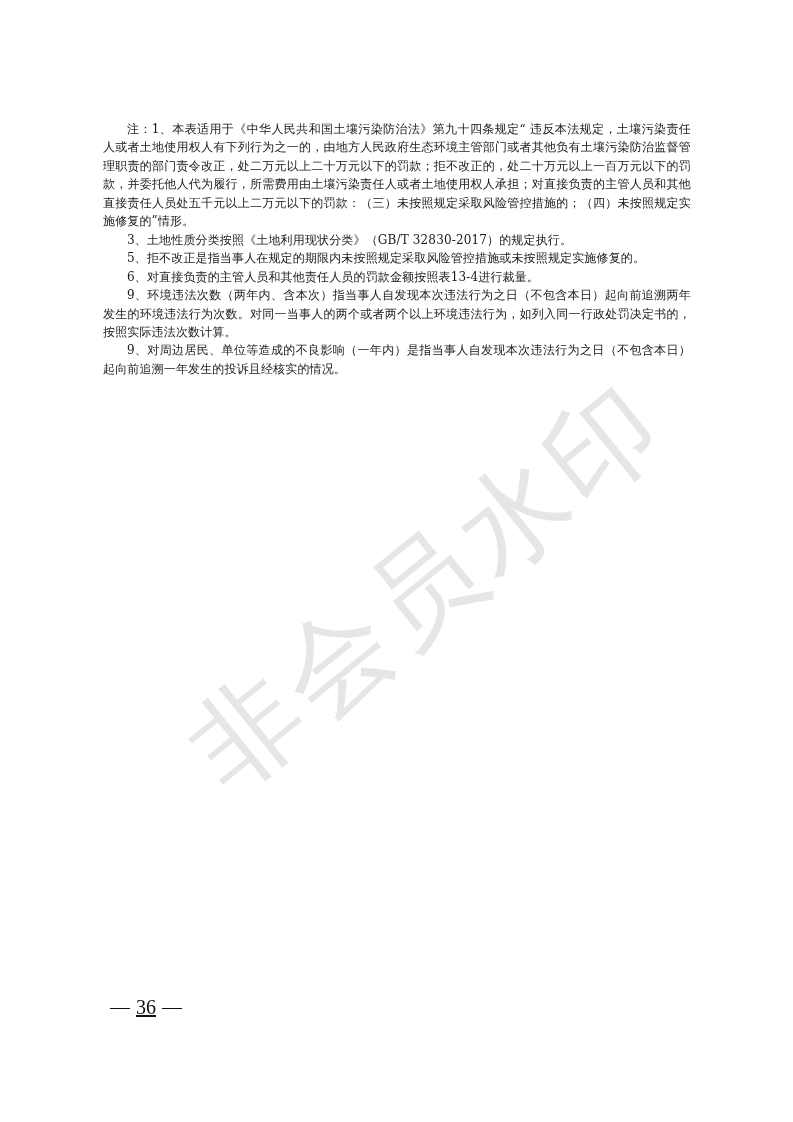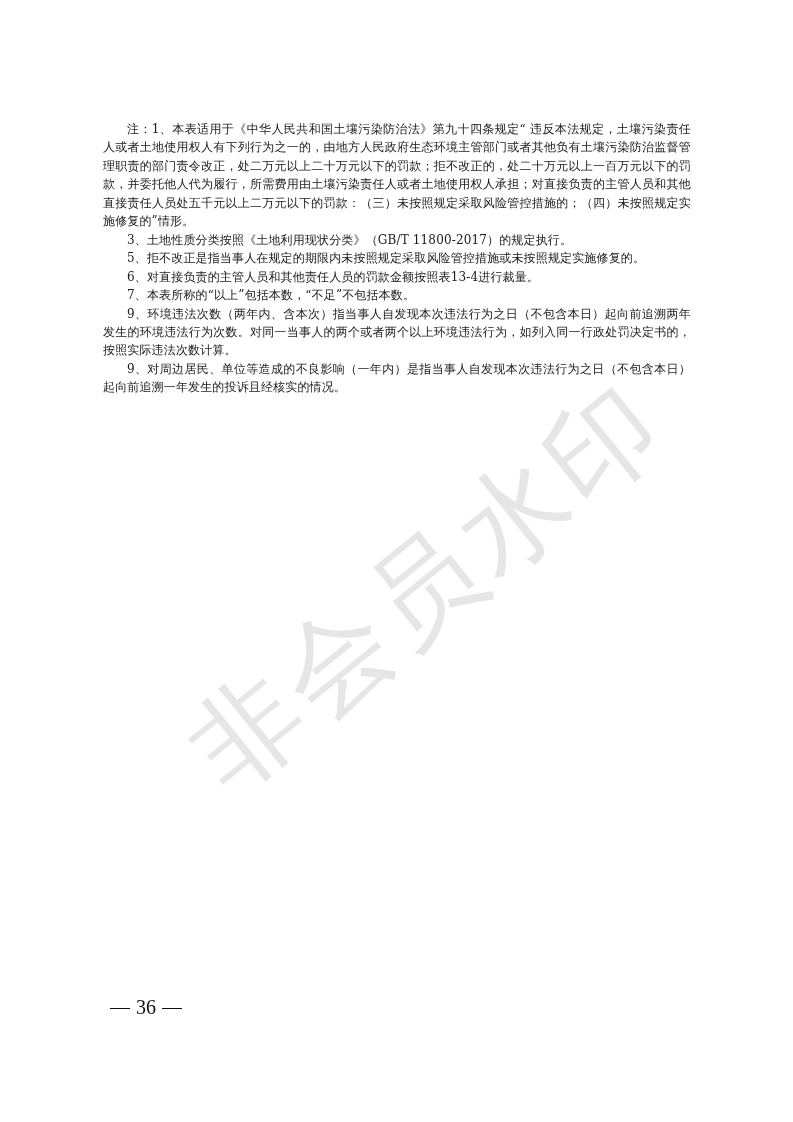--- a/index.html
+++ b/index.html
@@ -12,39 +12,38 @@
   .note { margin: 0; text-indent: 2em; }
   .watermark { position: absolute; left: 170px; top: 420px; width: 500px; height: 320px;
                pointer-events: none; }
   .watermark span { position: absolute; left: 0; top: 0;
                font-family: "DejaVu Sans", "Liberation Sans", sans-serif;
                font-size: 108px; color: #e6e6e6; font-weight: 300;
                transform-origin: 0 0; transform: translate(-10px, 290px) rotate(-39deg);
                white-space: nowrap; letter-spacing: 6px; }
   .page-number { position: absolute; left: 104px; top: 996px;
                  font-family: "Liberation Serif", "DejaVu Serif", serif;
-                 font-size: 20px; color: #111; white-space: nowrap; }
+                 font-size: 20px; color: #111; white-space: nowrap; text-decoration: underline; }
   .page-number .dash { display: inline-block; width: 20px; height: 1.6px; background: #111;
                        vertical-align: middle; margin: 0 6px; position: relative; top: -1px; }
 </style>
 </head>
 <body>
 
 <div class="page">
 
   <div class="watermark">
     <span>非会员水印</span>
   </div>
 
   <div class="notes">
     <p class="note">注：1、本表适用于《中华人民共和国土壤污染防治法》第九十四条规定“ 违反本法规定，土壤污染责任人或者土地使用权人有下列行为之一的，由地方人民政府生态环境主管部门或者其他负有土壤污染防治监督管理职责的部门责令改正，处二万元以上二十万元以下的罚款；拒不改正的，处二十万元以上一百万元以下的罚款，并委托他人代为履行，所需费用由土壤污染责任人或者土地使用权人承担；对直接负责的主管人员和其他直接责任人员处五千元以上二万元以下的罚款：（三）未按照规定采取风险管控措施的；（四）未按照规定实施修复的”情形。</p>
-    <p class="note">3、土地性质分类按照《土地利用现状分类》（GB/T 11800-2017）的规定执行。</p>
+    <p class="note">3、土地性质分类按照《土地利用现状分类》（GB/T 32830-2017）的规定执行。</p>
     <p class="note">5、拒不改正是指当事人在规定的期限内未按照规定采取风险管控措施或未按照规定实施修复的。</p>
     <p class="note">6、对直接负责的主管人员和其他责任人员的罚款金额按照表13-4进行裁量。</p>
-    <p class="note">7、本表所称的“以上”包括本数，“不足”不包括本数。</p>
     <p class="note">9、环境违法次数（两年内、含本次）指当事人自发现本次违法行为之日（不包含本日）起向前追溯两年发生的环境违法行为次数。对同一当事人的两个或者两个以上环境违法行为，如列入同一行政处罚决定书的，按照实际违法次数计算。</p>
     <p class="note">9、对周边居民、单位等造成的不良影响（一年内）是指当事人自发现本次违法行为之日（不包含本日）起向前追溯一年发生的投诉且经核实的情况。</p>
   </div>
 
   <div class="page-number">
     <span class="dash"></span><span>36</span><span class="dash"></span>
   </div>
 
 </div>
 

